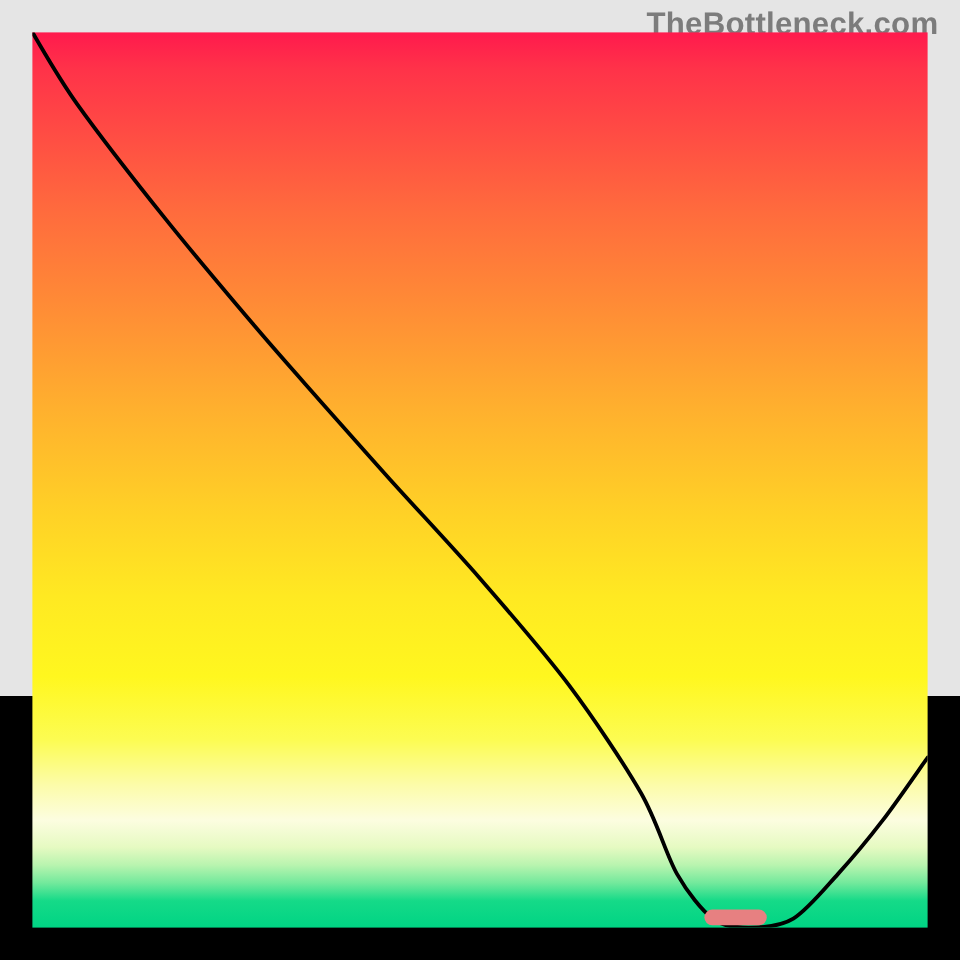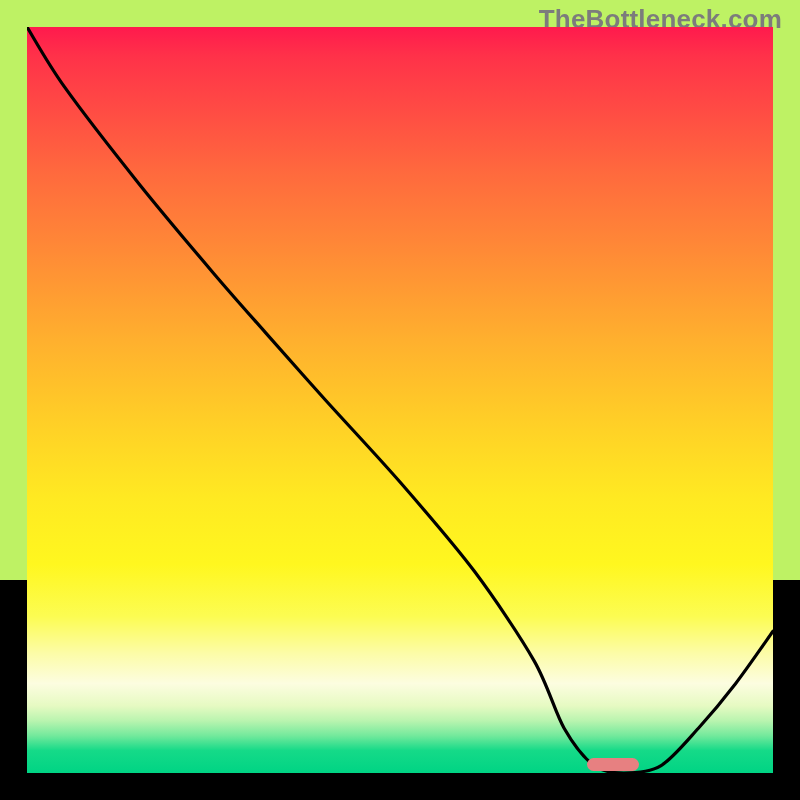--- a/index.html
+++ b/index.html
@@ -1,21 +1,21 @@
 <!DOCTYPE html>
 <html><head>
 <meta charset="utf-8">
 <style>
   * { margin: 0; padding: 0; box-sizing: border-box; }
   html, body { width: 800px; height: 800px; overflow: hidden; background: #000; }
   .frame {
     position: relative;
     width: 800px;
     height: 580px;
-    background: #bef264;
+    background: #e5e5e5;
   }
   .watermark {
     position: absolute;
     top: 4px;
     right: 18px;
     font-family: Arial, Helvetica, sans-serif;
     font-size: 26px;
     font-weight: 600;
     color: #7c7c7c;
     letter-spacing: 0.2px;

